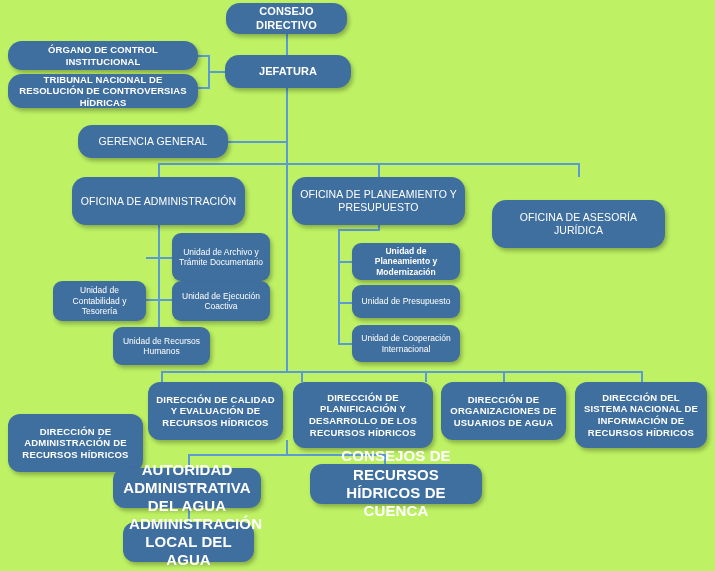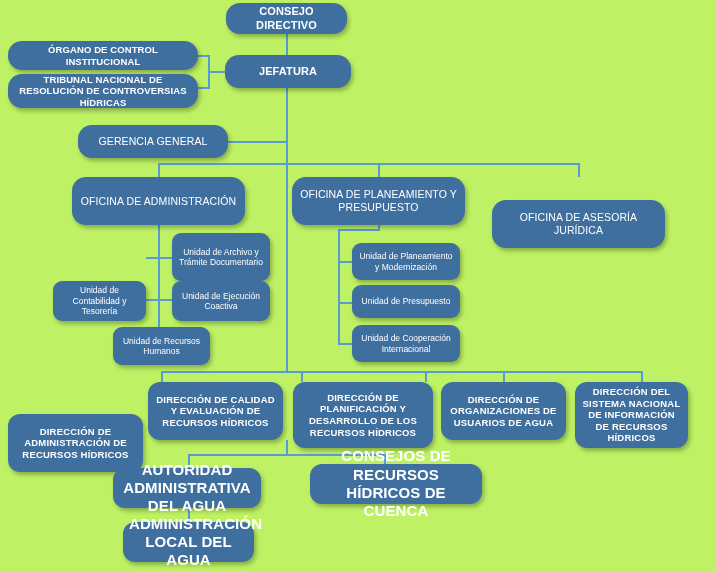--- a/index.html
+++ b/index.html
@@ -146,21 +146,21 @@
   </div>
 
   <div class="node lvl-unit" style="left:172px; top:281px; width:98px; height:40px;">
     <span class="node-label">Unidad de Ejecución Coactiva</span>
   </div>
 
   <div class="node lvl-unit" style="left:113px; top:327px; width:97px; height:38px;">
     <span class="node-label">Unidad de Recursos Humanos</span>
   </div>
 
-  <div class="node lvl-unit" style="left:352px; top:243px; width:108px; height:37px;">
+  <div class="node lvl-unit" style="left:352px; top:243px; width:108px; height:37px;font-weight:bold;">
     <span class="node-label">Unidad de Planeamiento y Modernización</span>
   </div>
 
   <div class="node lvl-unit" style="left:352px; top:285px; width:108px; height:33px;">
     <span class="node-label">Unidad de Presupuesto</span>
   </div>
 
   <div class="node lvl-unit" style="left:352px; top:325px; width:108px; height:37px;">
     <span class="node-label">Unidad de Cooperación Internacional</span>
   </div>
@@ -174,21 +174,21 @@
   </div>
 
   <div class="node lvl-dir" style="left:293px; top:382px; width:140px; height:66px;">
     <span class="node-label">DIRECCIÓN DE PLANIFICACIÓN Y DESARROLLO DE LOS RECURSOS HÍDRICOS</span>
   </div>
 
   <div class="node lvl-dir" style="left:441px; top:382px; width:125px; height:58px;">
     <span class="node-label">DIRECCIÓN DE ORGANIZACIONES DE USUARIOS DE AGUA</span>
   </div>
 
-  <div class="node lvl-dir" style="left:575px; top:382px; width:113px; height:66px;">
+  <div class="node lvl-dir" style="left:575px; top:382px; width:132px; height:66px;">
     <span class="node-label">DIRECCIÓN DEL SISTEMA NACIONAL DE INFORMACIÓN DE RECURSOS HÍDRICOS</span>
   </div>
 
   <div class="node lvl-sub" style="left:113px; top:468px; width:148px; height:40px;">
     <span class="node-label">AUTORIDAD ADMINISTRATIVA DEL AGUA</span>
   </div>
 
   <div class="node lvl-sub" style="left:310px; top:464px; width:172px; height:40px;">
     <span class="node-label">CONSEJOS DE RECURSOS HÍDRICOS DE CUENCA</span>
   </div>

